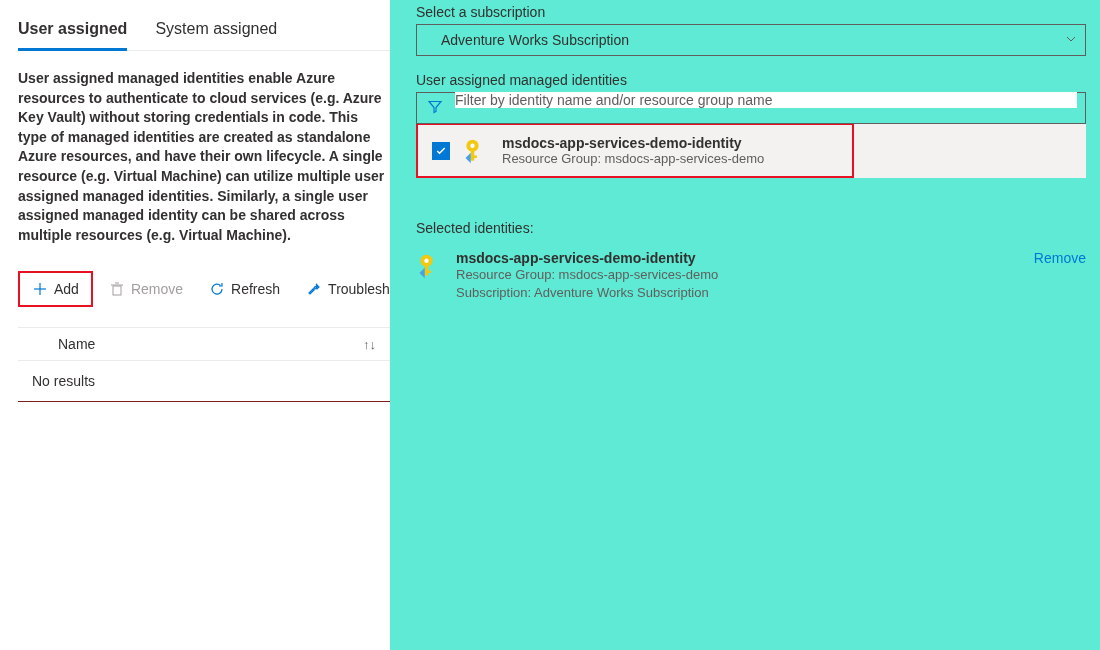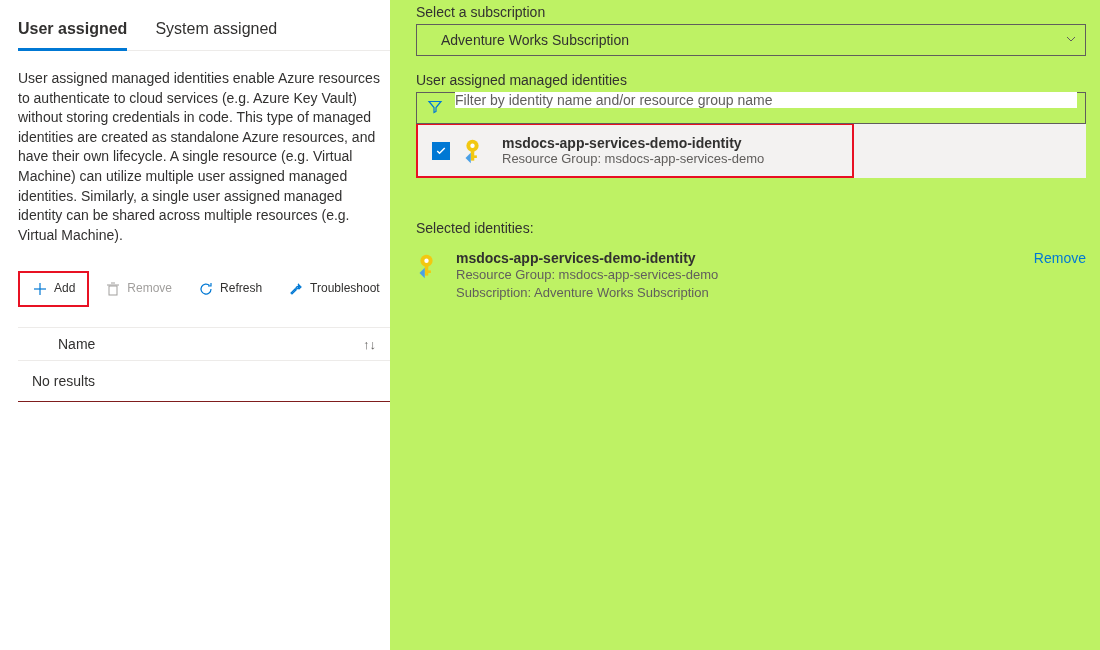--- a/index.html
+++ b/index.html
@@ -3,38 +3,38 @@
   <meta charset="utf-8">
   <style>
     * { box-sizing: border-box; margin: 0; padding: 0; }
     body { font-family: "Segoe UI", -apple-system, sans-serif; font-size: 14px; color: #323130; overflow: hidden; width: 1100px; height: 650px; position: relative; }
 
     .left-panel { position: absolute; left: 0; top: 0; width: 390px; height: 650px; padding: 20px 0 0 18px; }
     .tabs { display: flex; gap: 28px; border-bottom: 1px solid #edebe9; margin-bottom: 18px; }
     .tab { padding-bottom: 10px; font-size: 16px; cursor: pointer; color: #323130; }
     .tab.active { font-weight: 600; border-bottom: 3px solid #0078d4; margin-bottom: -1px; }
 
-    .description { font-size: 14px; line-height: 1.4; color: #323130; margin-bottom: 26px; }
+    .description { font-size: 14px; line-height: 1.4; color: #323130; margin-bottom: 26px; font-weight: bold; }
 
     .toolbar { display: flex; align-items: center; gap: 6px; margin-bottom: 20px; }
-    .btn { display: inline-flex; align-items: flex-start; gap: 6px; padding: 6px 10px; background: none; border: none; font-size: 12px; font-family: inherit; cursor: pointer; color: #323130; }
+    .btn { display: inline-flex; align-items: center; gap: 6px; padding: 6px 10px; background: none; border: none; font-size: 14px; font-family: inherit; cursor: pointer; color: #323130; }
     .btn.disabled { color: #a19f9d; cursor: default; }
     .icon { width: 16px; height: 16px; display: inline-flex; align-items: center; justify-content: center; }
     .icon svg { width: 16px; height: 16px; }
 
     .highlight-red { border: 2px solid #e81123; padding: 2px; }
     .add-highlight { display: inline-flex; }
 
     .table-header { display: flex; justify-content: space-between; align-items: center; padding: 8px 14px 8px 40px; border-top: 1px solid #edebe9; border-bottom: 1px solid #edebe9; margin-top: 20px; }
     .table-header-name { font-size: 14px; }
     .sort-arrows { font-size: 13px; color: #605e5c; }
 
     .no-results { padding: 12px 14px 12px 14px; border-bottom: 1px solid #7f1d1d; color: #323130; }
 
-    .right-panel { position: absolute; left: 390px; top: 0; width: 710px; height: 650px; background: #bef264; padding: 0 14px 0 26px; }
+    .right-panel { position: absolute; left: 390px; top: 0; width: 710px; height: 650px; background: #5eead4; padding: 0 14px 0 26px; }
 
     .field-label { font-size: 14px; margin-bottom: 4px; display: block; }
     .field-label.first { margin-top: 4px; }
     .select-wrap { position: relative; border: 1px solid #605e5c; height: 32px; display: flex; align-items: center; padding: 0 28px 0 24px; font-size: 14px; margin-bottom: 16px; }
     .select-wrap .chevron { position: absolute; right: 8px; top: 50%; transform: translateY(-50%); }
 
     .filter-wrap { position: relative; border: 1px solid #605e5c; height: 32px; display: flex; align-items: center; padding: 0 8px 16px 38px; font-size: 14px; margin-bottom: 0; }
     .filter-wrap input { border: none; outline: none; width: 100%; font-size: 14px; font-family: inherit; color: #323130; }
     .filter-wrap input::placeholder { color: #605e5c; }
     .filter-wrap .filter-icon { position: absolute; left: 10px; top: 50%; transform: translateY(-50%); color: #0078d4; }

